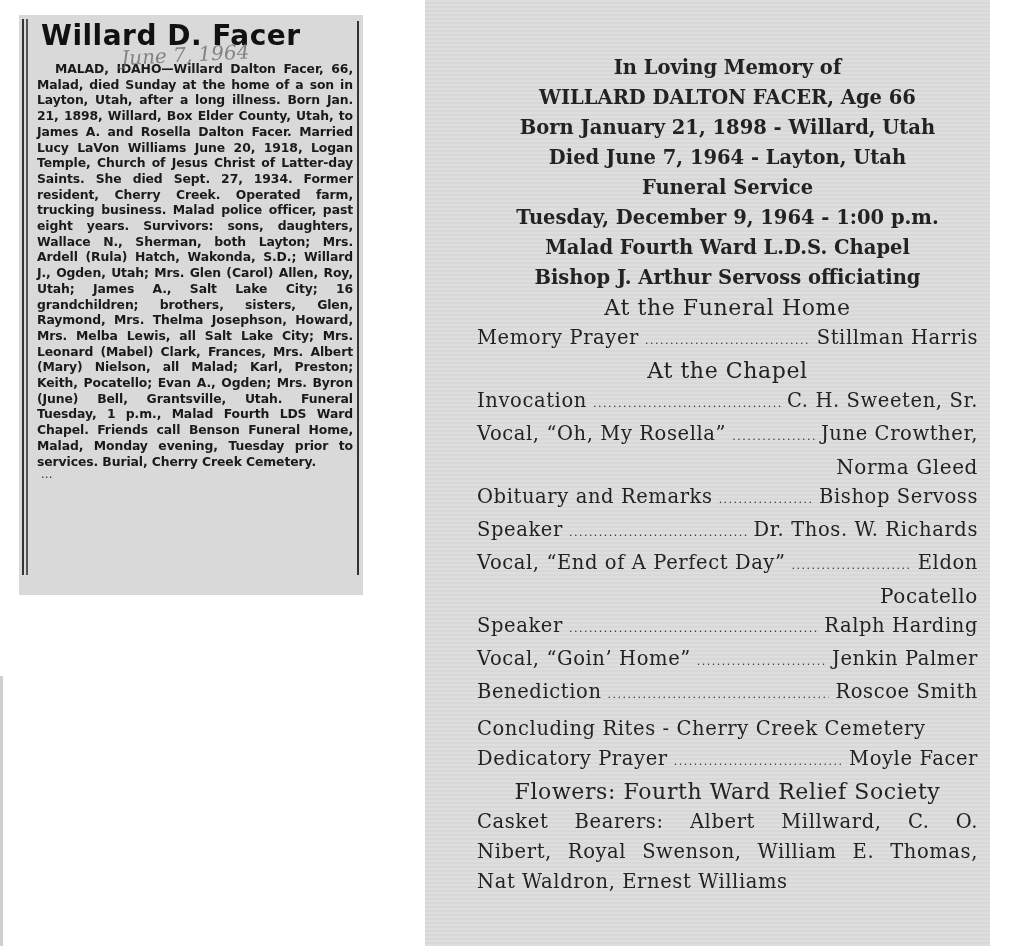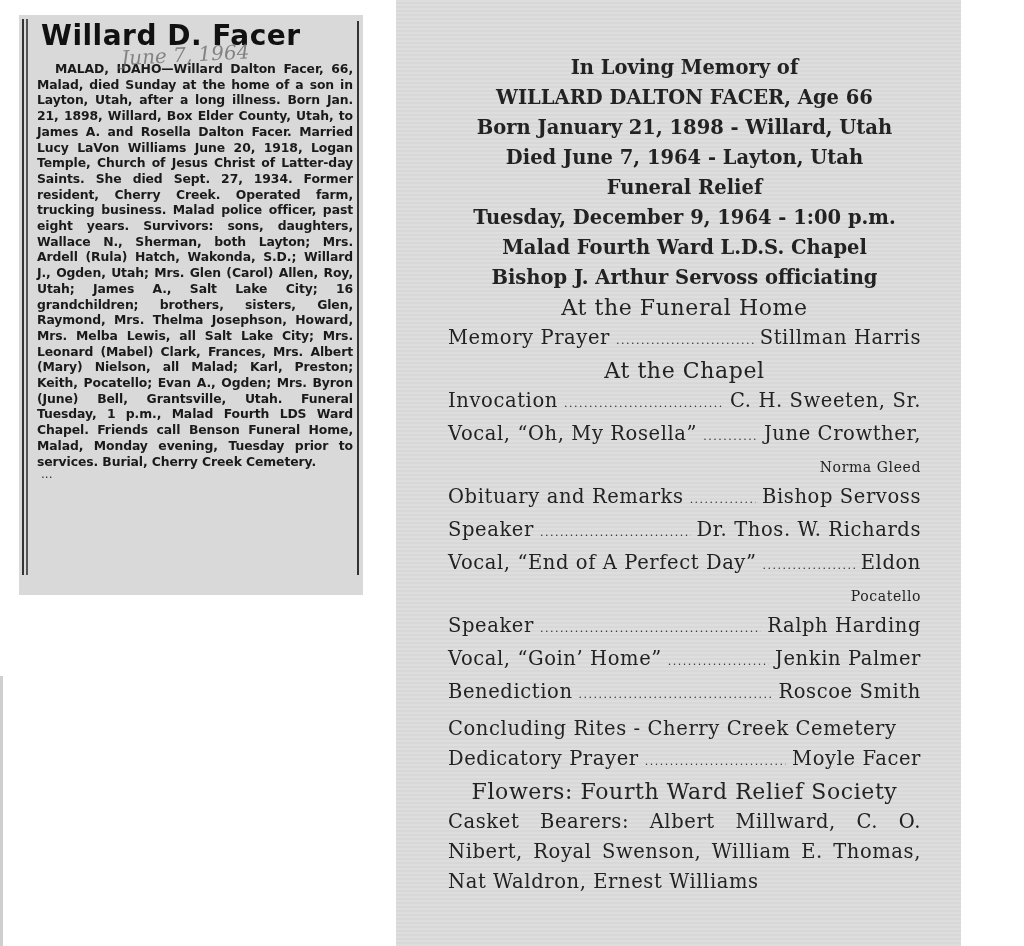--- a/index.html
+++ b/index.html
@@ -44,24 +44,24 @@
     font-size: 12.4px; line-height: 15.7px; text-align: justify;
     margin: 0 0 0 6px; text-indent: 18px; color: #1a1a1a;
     letter-spacing: -0.1px;
   }
   .clip-ellipsis {
     font-family: "DejaVu Sans", sans-serif; font-size: 12px; margin-left: 10px;
     color: #333; line-height: 10px;
   }
   
   .card {
-    position: absolute; left: 396px; top: 0; width: 565px; height: 946px;
+    position: absolute; left: 425px; top: 0; width: 565px; height: 946px;
     background: #dcdcdc;
     background-image: repeating-linear-gradient(0deg, rgba(255,255,255,0.05) 0 2px, rgba(0,0,0,0.02) 2px 4px);
-    box-sizing: border-box; padding: 53px 40px 0 52px;
+    box-sizing: border-box; padding: 53px 12px 0 52px;
     color: #222;
   }
   .card-line {
     font-family: "DejaVu Serif", serif;
     text-align: center; white-space: nowrap;
   }
   .bold { font-weight: bold; }
   .head1 { font-size: 19.5px; line-height: 30px; }
   .center-plain { font-size: 22px; line-height: 30px; letter-spacing: 0.6px; }
   .prog-row {
@@ -69,21 +69,21 @@
     font-family: "DejaVu Serif", serif; font-size: 19.5px; line-height: 30px;
     letter-spacing: 0.6px;
   }
   .prog-row .label { flex: 0 0 auto; }
   .prog-row .dots {
     flex: 1 1 auto; overflow: hidden; margin: 0 6px; color: #333;
     font-size: 11px; letter-spacing: 1.5px;
   }
   .prog-row .dots::before { content: "........................................................................................................................"; }
   .prog-row .name { flex: 0 0 auto; text-align: center; }
-  .right-cont { text-align: right; font-family: "DejaVu Serif", serif; font-size: 14px; line-height: 30px; letter-spacing: 0.6px; }
+  .right-cont { text-align: right; font-family: "DejaVu Serif", serif; font-size: 20px; line-height: 30px; letter-spacing: 0.6px; }
   .justify-line {
     font-family: "DejaVu Serif", serif; font-size: 19.5px; line-height: 30px;
     letter-spacing: 0.6px; text-align: justify; text-align-last: justify;
     white-space: nowrap;
   }
   .left-line { font-family: "DejaVu Serif", serif; font-size: 19.5px; line-height: 30px; letter-spacing: 0.6px; }
   .gap { height: 4px; }
 </style>
 </head>
 <body>
@@ -95,21 +95,21 @@
   <div class="clip-handwritten">June 7, 1964</div>
   <p class="clip-body">MALAD, IDAHO—Willard Dalton Facer, 66, Malad, died Sunday at the home of a son in Layton, Utah, after a long illness. Born Jan. 21, 1898, Willard, Box Elder County, Utah, to James A. and Rosella Dalton Facer. Married Lucy LaVon Williams June 20, 1918, Logan Temple, Church of Jesus Christ of Latter-day Saints. She died Sept. 27, 1934. Former resident, Cherry Creek. Operated farm, trucking business. Malad police officer, past eight years. Survivors: sons, daughters, Wallace N., Sherman, both Layton; Mrs. Ardell (Rula) Hatch, Wakonda, S.D.; Willard J., Ogden, Utah; Mrs. Glen (Carol) Allen, Roy, Utah; James A., Salt Lake City; 16 grandchildren; brothers, sisters, Glen, Raymond, Mrs. Thelma Josephson, Howard, Mrs. Melba Lewis, all Salt Lake City; Mrs. Leonard (Mabel) Clark, Frances, Mrs. Albert (Mary) Nielson, all Malad; Karl, Preston; Keith, Pocatello; Evan A., Ogden; Mrs. Byron (June) Bell, Grantsville, Utah. Funeral Tuesday, 1 p.m., Malad Fourth LDS Ward Chapel. Friends call Benson Funeral Home, Malad, Monday evening, Tuesday prior to services. Burial, Cherry Creek Cemetery.</p>
   <div class="clip-ellipsis">...</div>
 </div>
 
 <div class="card">
   <div class="card-line bold head1">In Loving Memory of</div>
   <div class="card-line bold head1">WILLARD DALTON FACER, Age 66</div>
   <div class="card-line bold head1">Born January 21, 1898 - Willard, Utah</div>
   <div class="card-line bold head1">Died June 7, 1964 - Layton, Utah</div>
-  <div class="card-line bold head1">Funeral Relief</div>
+  <div class="card-line bold head1">Funeral Service</div>
   <div class="card-line bold head1">Tuesday, December 9, 1964 - 1:00 p.m.</div>
   <div class="card-line bold head1">Malad Fourth Ward L.D.S. Chapel</div>
   <div class="card-line bold head1">Bishop J. Arthur Servoss officiating</div>
 
   <div class="card-line center-plain">At the Funeral Home</div>
   <div class="prog-row">
     <span class="label">Memory Prayer</span>
     <span class="dots"></span>
     <span class="name">Stillman Harris</span>
   </div>

